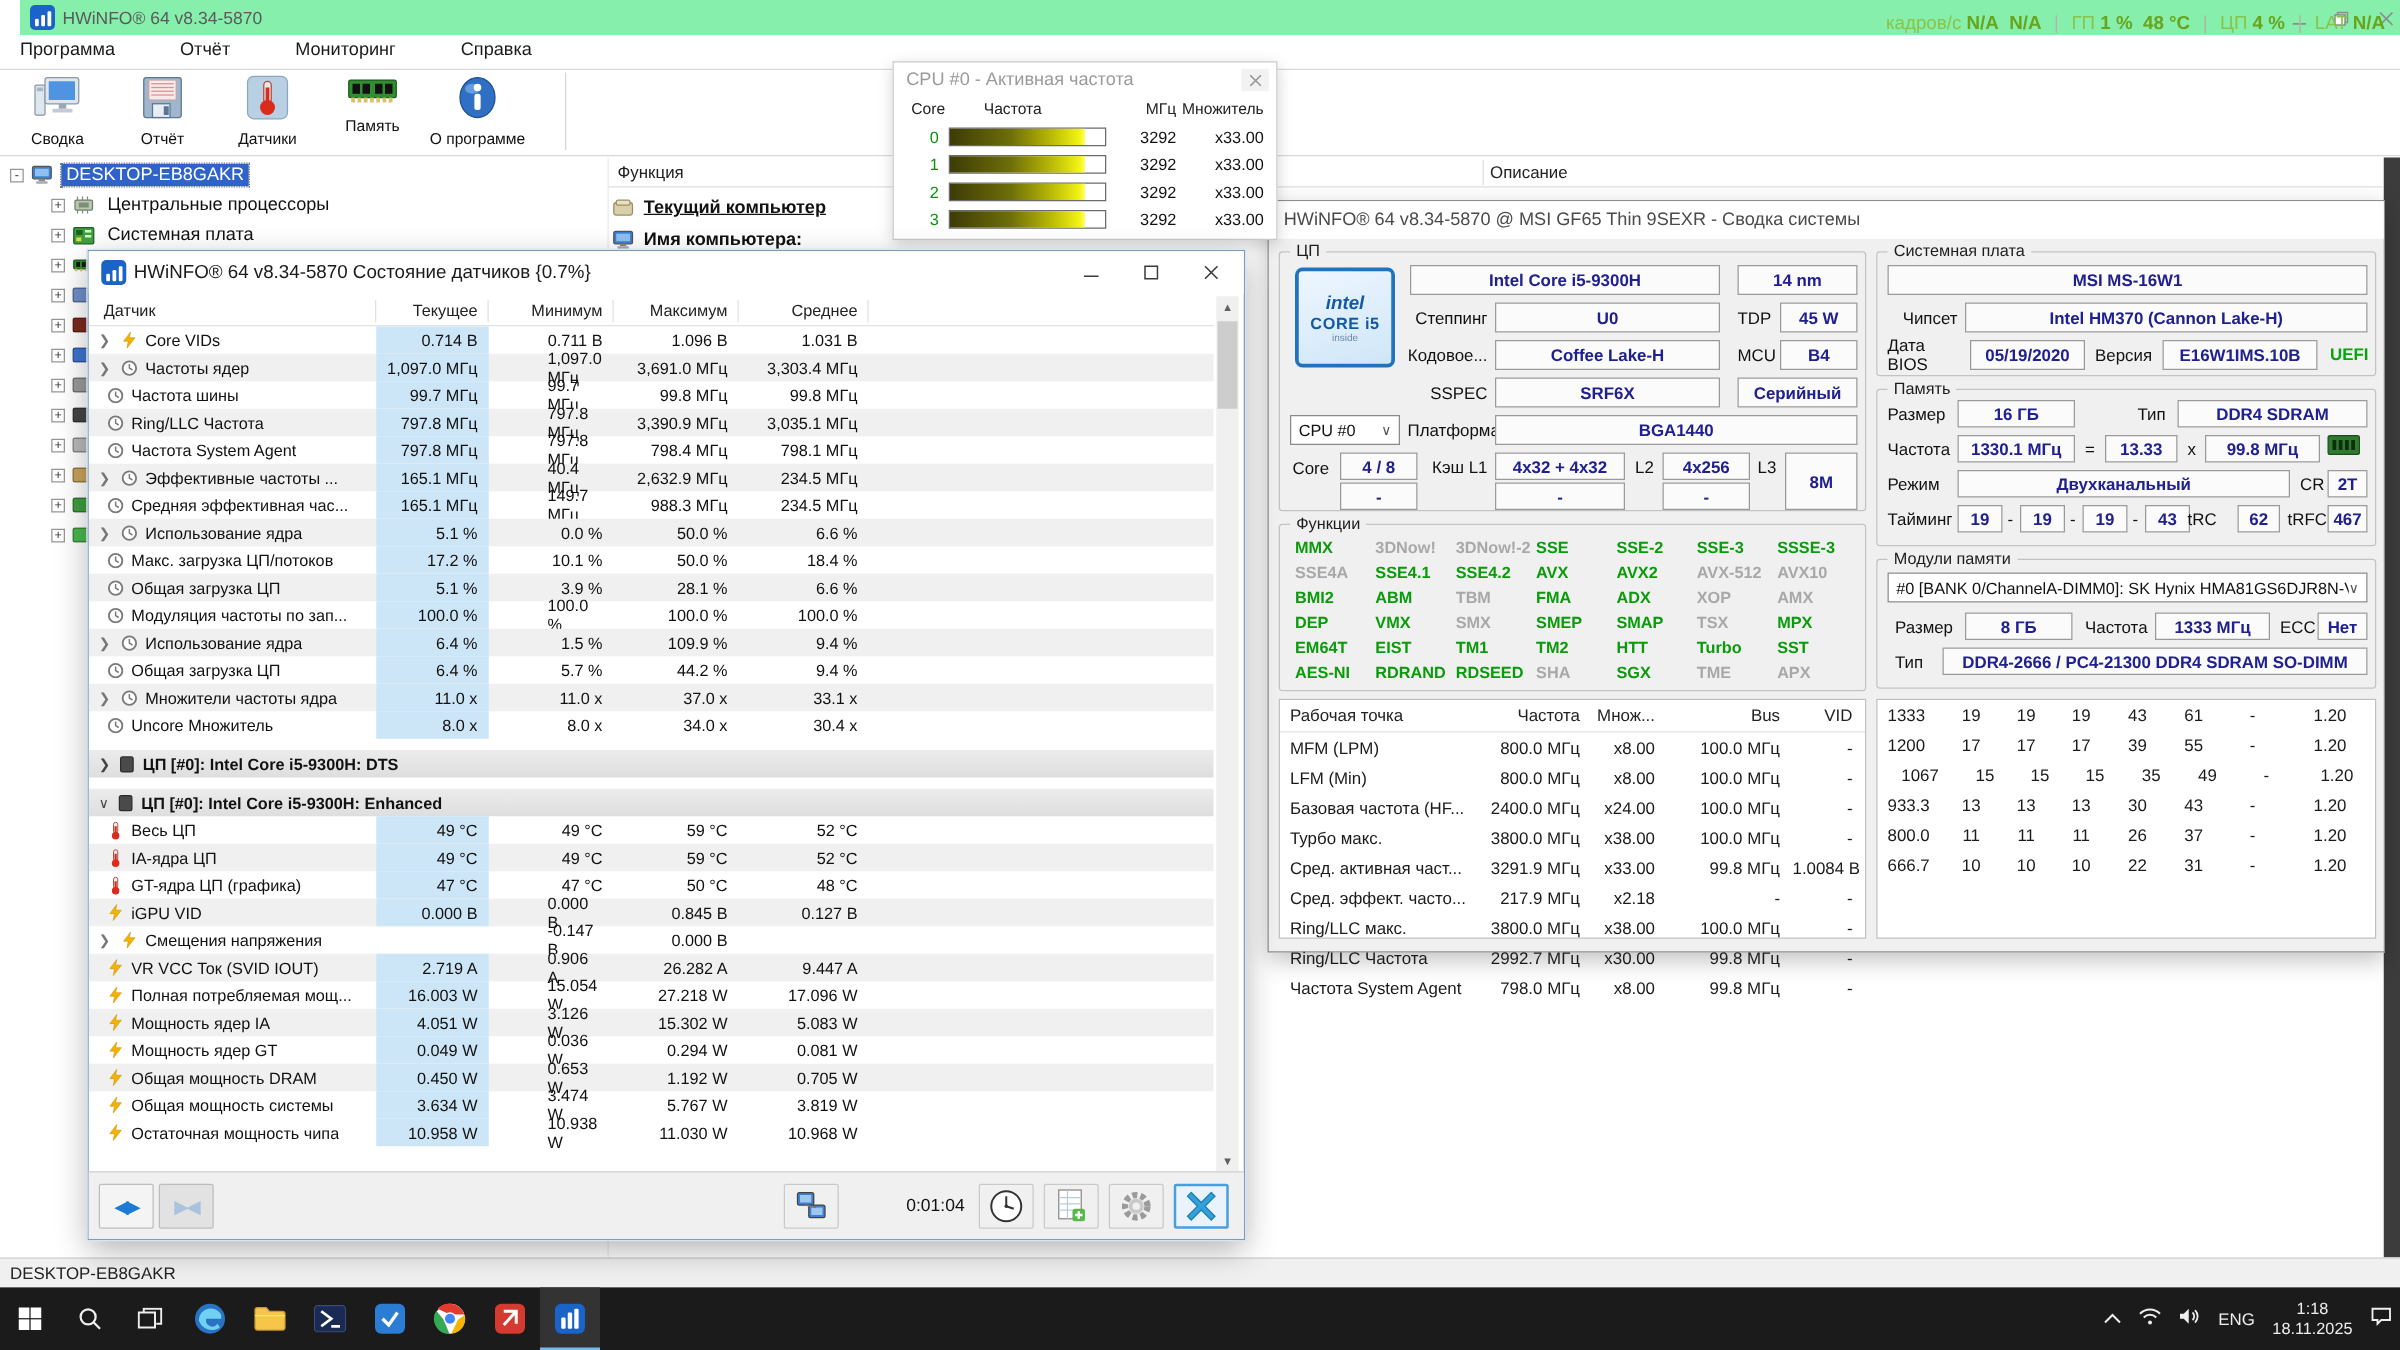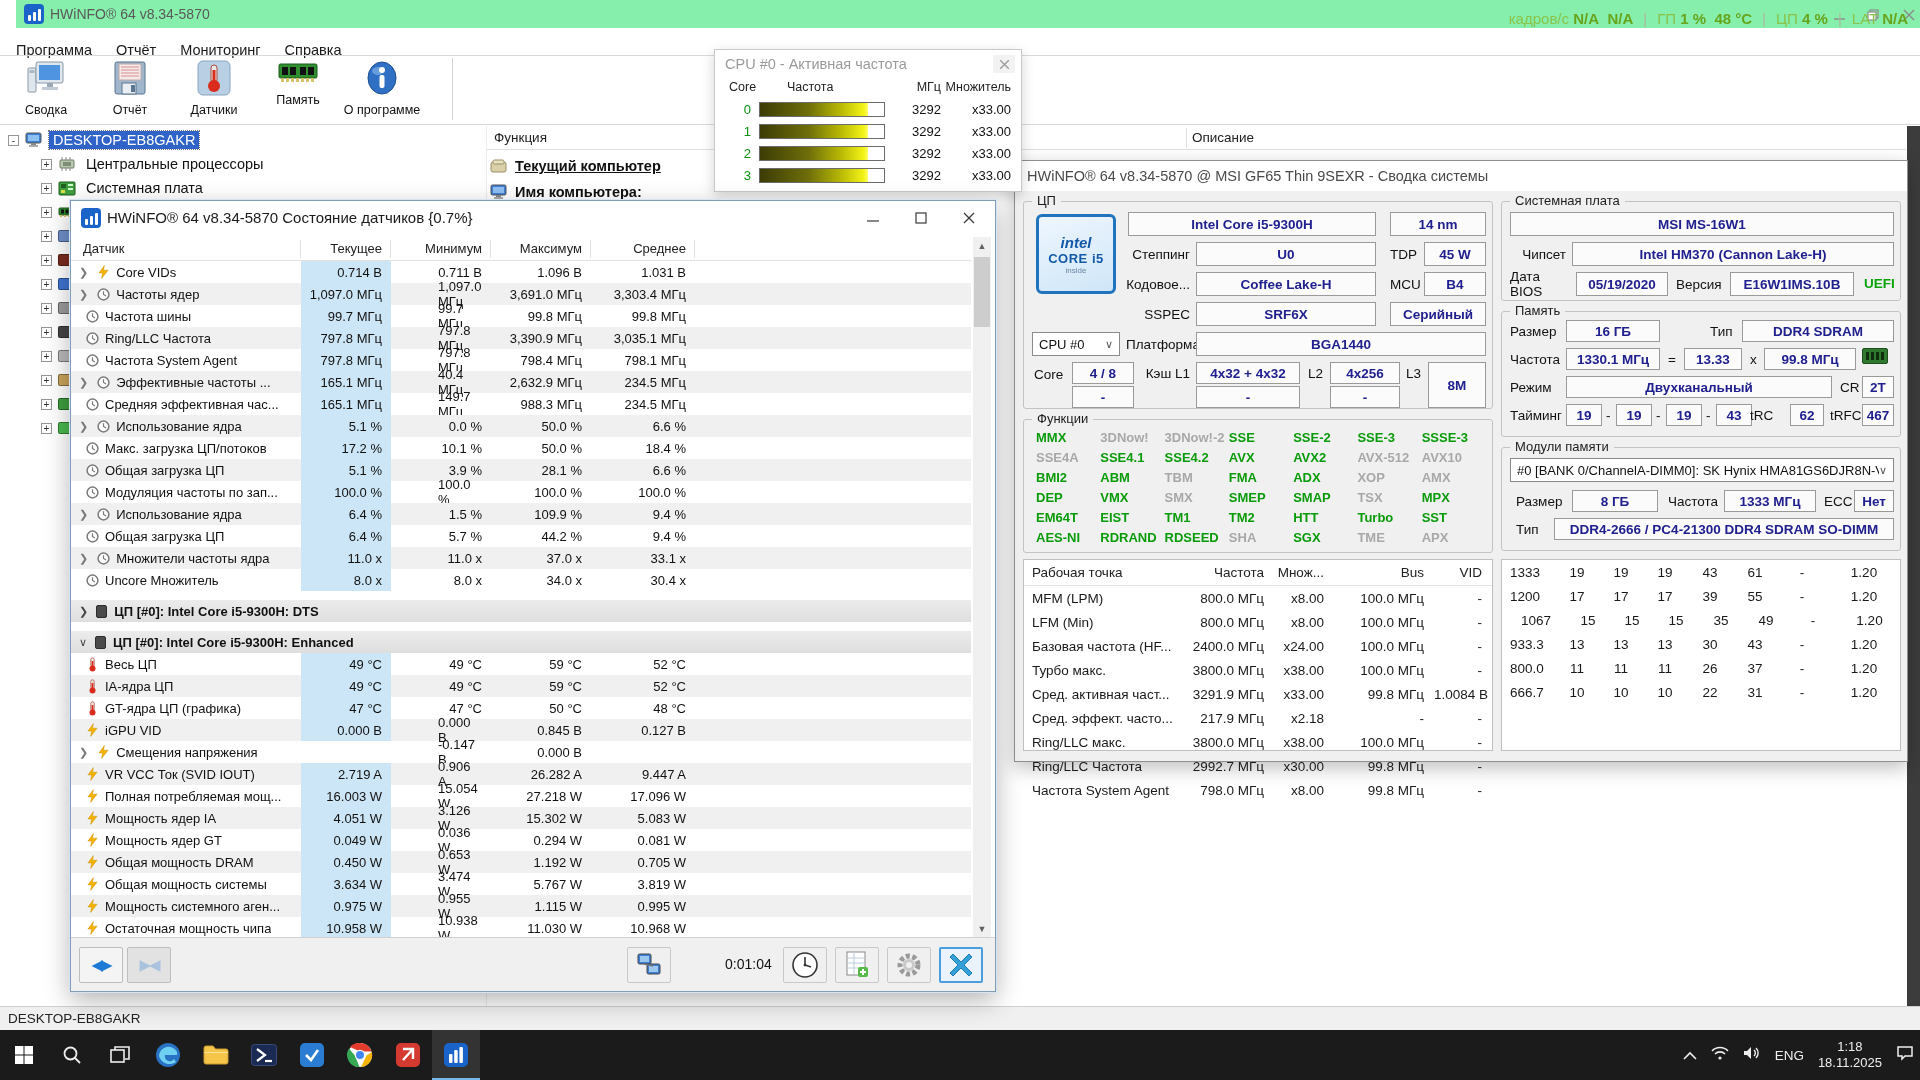--- a/index.html
+++ b/index.html
@@ -13,21 +13,21 @@
   #main-title-text { position:absolute; left:34px; top:6px; font-size:14px; color:#5a5a5a; }
   .app-logo { display:inline-flex; align-items:flex-end; justify-content:center; gap:2px;
     background:#1a63c9; border-radius:4px; }
   .app-logo i { display:block; background:#fff; width:3px; border-radius:1px; }
   #main-logo { position:absolute; left:8px; top:4px; width:20px; height:20px; padding:3px 3px; }
   .winctl { position:absolute; top:6px; width:34px; height:18px; display:flex; align-items:center; justify-content:center; }
   .winctl svg { stroke:#8c8c8c; }
   #overlay-stats { position:absolute; right:12px; top:10px; font-size:15px; color:#8bc34a; z-index:5; white-space:nowrap; }
   #overlay-stats b { color:#68a41c; font-weight:bold; }
   #overlay-stats .sep { color:#aeb8a0; padding:0 10px; font-weight:normal; }
-  #menu-bar { position:absolute; left:4px; top:40px; height:24px; display:flex; font-size:14.5px; color:#1a1a1a; }
+  #menu-bar { position:absolute; left:4px; top:30px; height:24px; display:flex; font-size:14.5px; color:#1a1a1a;gap:28px; }
   #menu-bar .menu-item { padding:2px 12px; }
   .hline { position:absolute; left:0; width:1920px; height:0; border-top:1px solid #d9d9d9; }
   #toolbar { position:absolute; left:4px; top:58px; height:64px; display:flex; }
   .tool-btn { width:84px; display:flex; flex-direction:column; align-items:center; justify-content:flex-start; gap:3px; padding-top:2px; }
   .tool-btn .tlabel { font-size:12.5px; color:#111; }
   #toolbar-divider { position:absolute; left:452px; top:58px; height:62px; border-left:1px solid #d5d5d5; }
 
   
   #col-header { position:absolute; left:486px; top:126px; right:14px; height:24px; border-bottom:1px solid #e0e0e0; font-size:13.5px; color:#222; }
   #col-func { position:absolute; left:8px; top:4px; }
@@ -1213,35 +1213,20 @@
               <path d="M7 0 L1 8 H5 L4 14 L11 5 H6 Z" fill="#f5b301" stroke="#c98d00" stroke-width="0.5"></path>
             </svg>
           </span>
           <span class="nm">Общая мощность системы</span>
         </span>
         <span class="scell c-cur hl">3.634 W</span>
         <span class="scell c-min">3.474 W</span>
         <span class="scell c-max">5.767 W</span>
         <span class="scell c-avg">3.819 W</span>
       </div>
-      <div class="srow alt">
-        <span class="name">
-          <span style="width:14px; flex:none"></span>
-          <span class="sicon">
-            <svg width="11" height="14" viewBox="0 0 12 14">
-              <path d="M7 0 L1 8 H5 L4 14 L11 5 H6 Z" fill="#f5b301" stroke="#c98d00" stroke-width="0.5"></path>
-            </svg>
-          </span>
-          <span class="nm">Мощность системного аген...</span>
-        </span>
-        <span class="scell c-cur hl">0.975 W</span>
-        <span class="scell c-min">0.955 W</span>
-        <span class="scell c-max">1.115 W</span>
-        <span class="scell c-avg">0.995 W</span>
-      </div>
       <div class="srow">
         <span class="name">
           <span style="width:14px; flex:none"></span>
           <span class="sicon">
             <svg width="11" height="14" viewBox="0 0 12 14">
               <path d="M7 0 L1 8 H5 L4 14 L11 5 H6 Z" fill="#f5b301" stroke="#c98d00" stroke-width="0.5"></path>
             </svg>
           </span>
           <span class="nm">Остаточная мощность чипа</span>
         </span>

